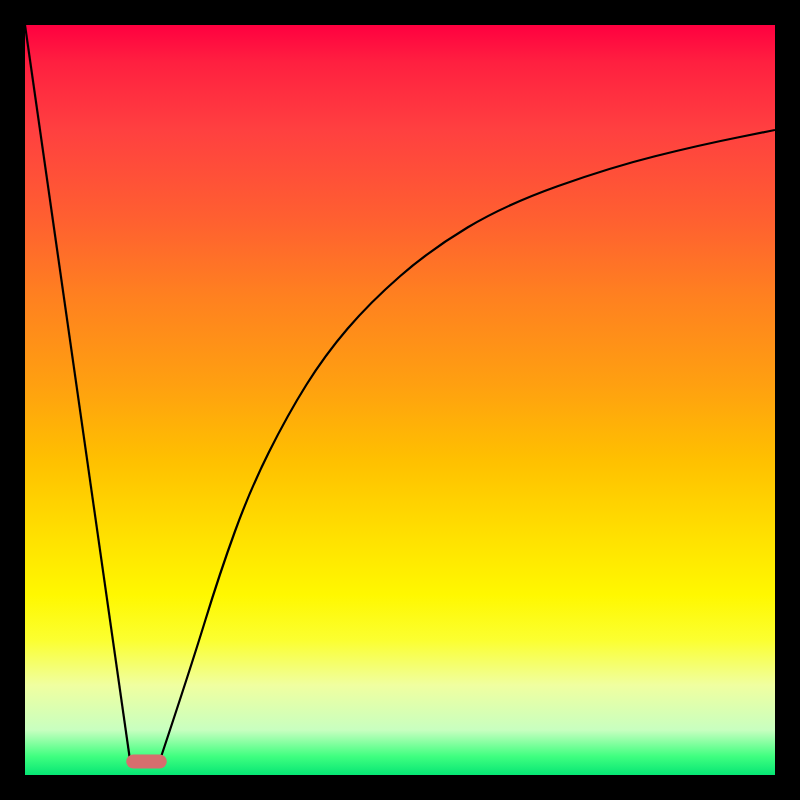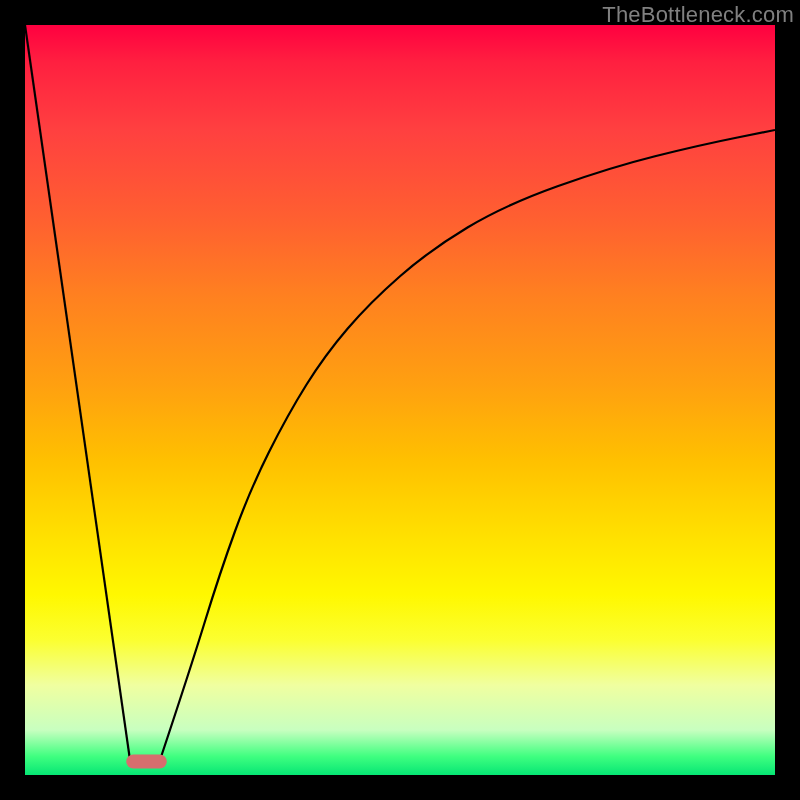--- a/index.html
+++ b/index.html
@@ -62,21 +62,20 @@
     top: 0;
     width: 100%;
     height: 100%;
     z-index: 2;
   }
 </style>
 </head>
 <body>
 
 <div class="chart-container">
-  <div class="watermark">TheBottleneck.com</div>
 
   <div class="plot-area">
     <div class="gradient-bg"></div>
 
     <svg class="curve-layer" viewBox="0 0 750 750" preserveAspectRatio="none">
       <path id="left-branch" d="M0.00 0.00 L105.00 735.00" fill="none" stroke="#000" stroke-width="2.2"></path>
       <path id="right-branch" d="M135.00 735.00 Q165.00 645.00 180.00 596.25 Q195.00 547.50 210.00 506.25 Q225.00 465.00 243.75 427.50 Q262.50 390.00 281.25 360.00 Q300.00 330.00 322.50 303.75 Q345.00 277.50 375.00 251.25 Q405.00 225.00 442.50 202.50 Q480.00 180.00 532.50 161.25 Q585.00 142.50 630.00 131.25 Q675.00 120.00 712.50 112.50 T750.00 105.00" fill="none" stroke="#000" stroke-width="2.2"></path>
       <rect id="marker-pill" x="101.25" y="729.50" width="40.50" height="14.00" rx="7.00" ry="7.00" fill="#d66e6e" stroke="none"></rect>
     </svg>
   </div>

